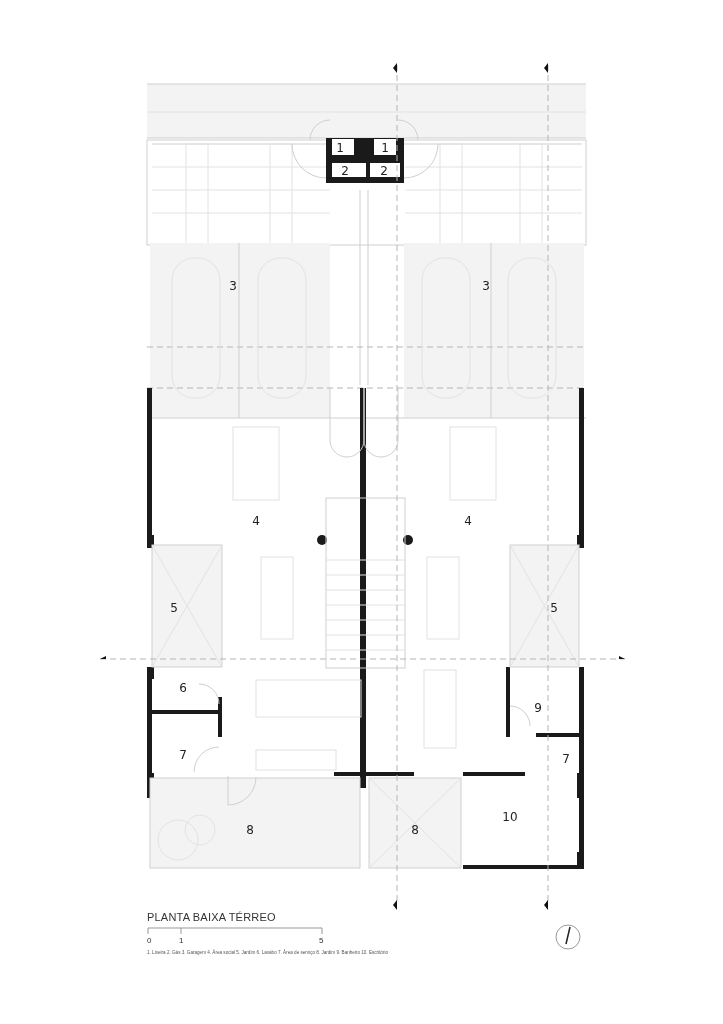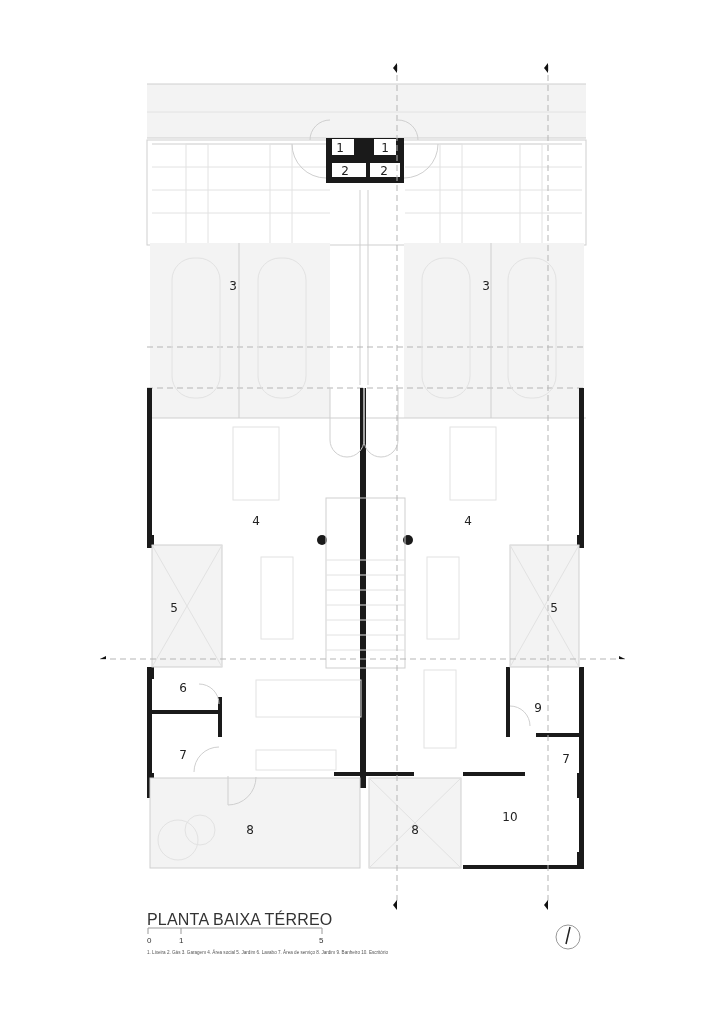--- a/index.html
+++ b/index.html
@@ -4,21 +4,21 @@
 <style>
   html,body{margin:0;padding:0;background:#fff;}
   body{width:723px;height:1024px;position:relative;overflow:hidden;font-family:"Liberation Sans","DejaVu Sans",sans-serif;color:#222;}
   svg{position:absolute;left:0;top:0;}
   .lbl{font-family:"DejaVu Sans","Liberation Sans",sans-serif;font-size:12px;fill:#222;}
   .thin{stroke:#cfcfcf;stroke-width:1;fill:none;}
   .faint{stroke:#e2e2e2;stroke-width:1;fill:none;}
   .dash{stroke:#b5b5b5;stroke-width:1;stroke-dasharray:6 4;fill:none;}
   .wall{fill:#1a1a1a;}
   .paving{fill:#f3f3f3;}
-  #title{position:absolute;left:147px;top:911px;font-size:16px;letter-spacing:0.2px;color:#333;}
+  #title{position:absolute;left:147px;top:911px;font-size:11px;letter-spacing:0.2px;color:#333;}
   #scale{position:absolute;left:147px;top:926px;width:176px;height:20px;}
   .tick{position:absolute;top:10px;font-size:8px;color:#333;}
   #legend{position:absolute;left:147px;top:950px;font-size:4.6px;color:#555;white-space:nowrap;}
 </style>
 </head>
 <body>
 
 <svg width="723" height="1024" viewBox="0 0 723 1024" xmlns="http://www.w3.org/2000/svg">
 
   <g>

